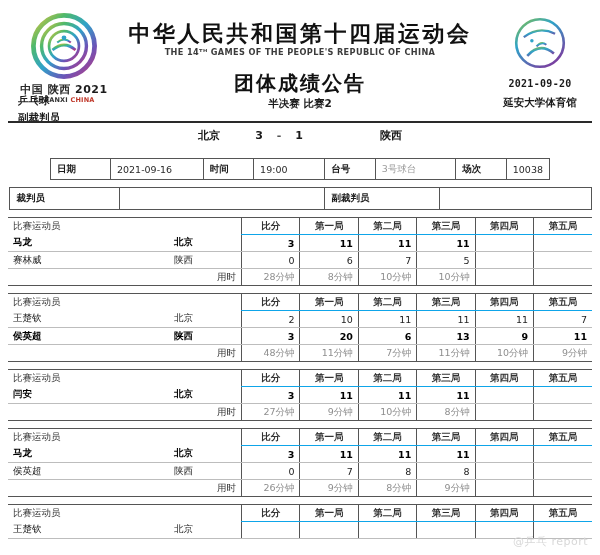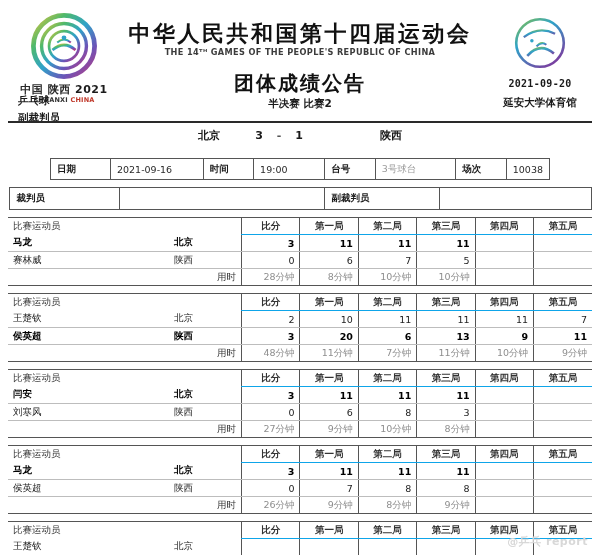--- a/index.html
+++ b/index.html
@@ -75,21 +75,21 @@
   .mtable tr.winner td.name,.mtable tr.winner td.team,.mtable tr.winner td.num{font-weight:bold;color:#000;}
   .mtable tr.timerow td{border-top:1px solid #555;color:#8e8e8e;}
   .mtable tr.timerow td.tlabel{text-align:right;font-weight:normal;color:#333;}
   .mtable tr.timerow td.tval{text-align:right;border-left:1px solid #555;}
   .mtable tr.last td{border-bottom:none;}
 
   .col-a{width:160px;}.col-b{width:72px;}
   .col-c{width:58px;}.col-d{width:58px;}.col-e{width:58px;}
   .col-f{width:58px;}.col-g{width:58px;}.col-h{width:58px;}
 
-  .watermark{position:absolute;right:12px;bottom:6px;font-size:11px;color:#d8d8d8;font-weight:bold;letter-spacing:.5px;}
+  .watermark{position:absolute;right:12px;bottom:6px;font-size:11px;color:#d8d8d8;font-weight:normal;letter-spacing:.5px;}
 </style>
 </head>
 <body>
 
 <div class="page">
 
   <div class="header">
 
     <div class="logo-left">
       <div class="emblem">
@@ -323,30 +323,20 @@
           <tr class="winner">
             <td class="name">闫安</td>
             <td class="team">北京</td>
             <td class="num">3</td>
             <td class="num">11</td>
             <td class="num">11</td>
             <td class="num">11</td>
             <td class="num"></td>
             <td class="num"></td>
           </tr>
-          <tr class="">
-            <td class="name">刘寒风</td>
-            <td class="team">陕西</td>
-            <td class="num">0</td>
-            <td class="num">6</td>
-            <td class="num">8</td>
-            <td class="num">3</td>
-            <td class="num"></td>
-            <td class="num"></td>
-          </tr>
           <tr class="timerow last">
             <td class="tlabel" colspan="2">用时</td>
             <td class="tval">27分钟</td>
             <td class="tval">9分钟</td>
             <td class="tval">10分钟</td>
             <td class="tval">8分钟</td>
             <td class="tval"></td>
             <td class="tval"></td>
           </tr>
         </tbody>

